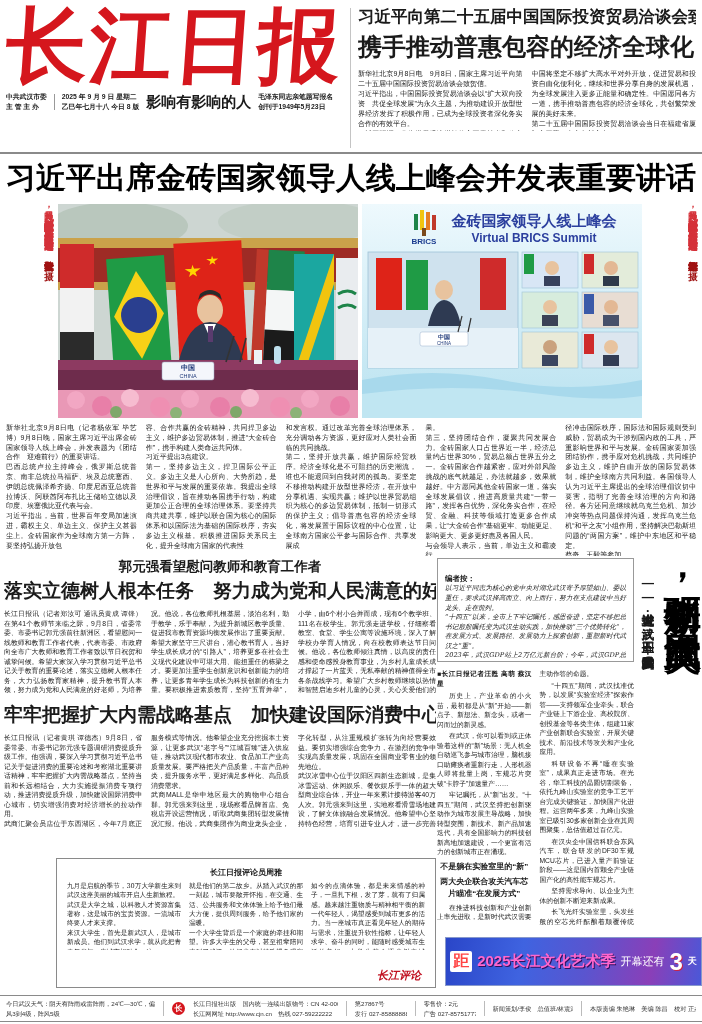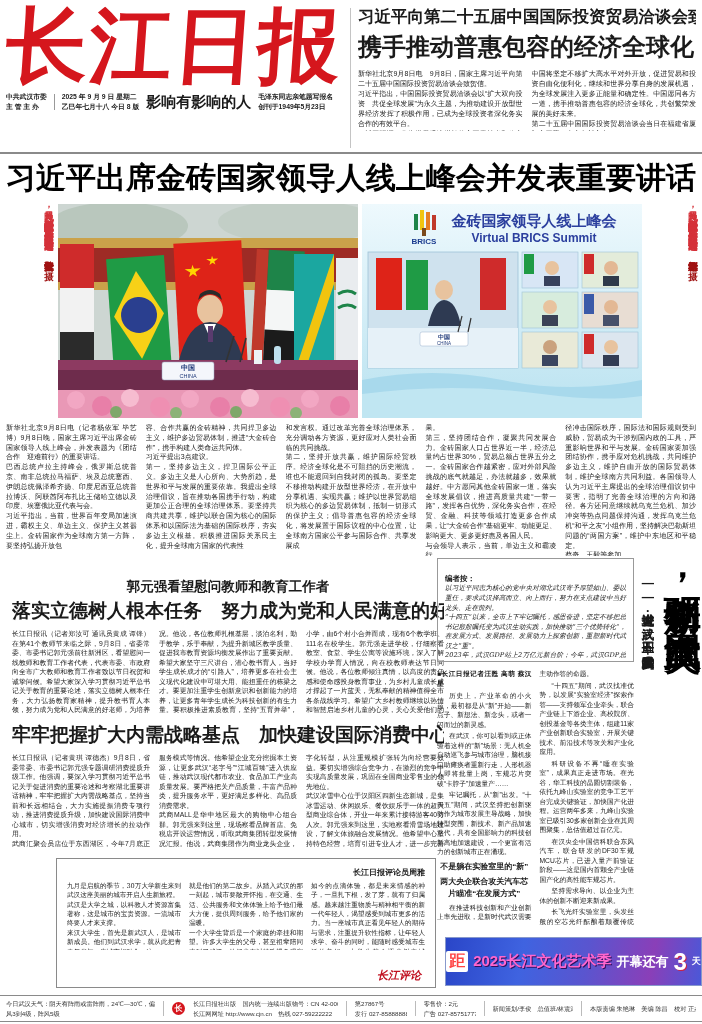--- a/index.html
+++ b/index.html
@@ -31,34 +31,34 @@
   .cap-left{left:2px;width:54px;}
   .cap-right{left:646px;width:54px;}
   .cap .credit{color:#a01212;}
   .photo{position:absolute;top:204px;height:214px;overflow:hidden;}
   .photo1{left:58px;width:300px;}
   .photo2{left:362px;width:280px;}
   
   .brics-body{position:absolute;left:6px;top:423px;width:690px;height:133px;display:flex;gap:9px;}
   .b-col{flex:1;font-size:7px;line-height:1.4;text-align:justify;overflow:hidden;white-space:pre-line;}
   
-  .art{position:absolute;left:12px;width:432px;overflow:hidden;margin-top:20px;}
+  .art{position:absolute;left:4px;width:432px;overflow:hidden;}
   .art2{top:558px;height:140px;}
   .art3{top:700px;height:156px;}
   .a-kicker{font-size:13.5px;font-weight:bold;text-align:center;white-space:nowrap;}
   .a-headline{font-size:19px;font-weight:900;text-align:center;white-space:nowrap;margin-top:2px;}
   .a-cols{display:flex;gap:9px;margin-top:5px;}
   .a-col{flex:1;font-size:6.8px;line-height:1.4;text-align:justify;overflow:hidden;white-space:pre-line;}
   .art2 .a-col{height:86px;}
   .art3 .a-col{height:96px;}
   
   .commentary{position:absolute;left:56px;top:858px;width:380px;height:130px;
               border:1px solid #8a8a8a;box-sizing:border-box;padding:6px 10px;overflow:hidden;}
   .c-title{font-size:23px;font-weight:900;text-align:center;white-space:nowrap;}
-  .c-byline{font-size:8px;font-weight:bold;text-align:right;margin-top:2px;}
+  .c-byline{font-size:8px;font-weight:bold;text-align:center;margin-top:2px;}
   .c-cols{display:flex;gap:8px;margin-top:4px;}
   .c-col{flex:1;font-family:"DejaVu Serif",serif;font-size:6.6px;
          line-height:1.42;text-align:justify;height:68px;overflow:hidden;white-space:pre-line;}
   .c-sign{position:absolute;right:14px;bottom:4px;color:#c01020;font-size:11px;font-weight:900;
           font-family:"DejaVu Serif",serif;font-style:italic;}
   
   .ed-note{position:absolute;left:437px;top:558px;width:197px;height:104px;border:1px solid #999;
            box-sizing:border-box;padding:5px 7px;font-family:"DejaVu Serif",serif;font-style:italic;
            font-size:6.6px;line-height:1.45;text-align:justify;overflow:hidden;white-space:pre-line;}
   .ed-note b{font-style:normal;font-family:"Liberation Sans",sans-serif;font-size:7.5px;}
@@ -70,21 +70,21 @@
   .v-sub{position:absolute;left:634px;top:576px;width:20px;height:340px;font-size:12.5px;
          font-weight:bold;line-height:1.1;overflow:hidden;}
   .v-head{position:absolute;left:656px;top:568px;width:46px;height:352px;font-size:37px;
           font-weight:900;line-height:1.1;color:#000;overflow:hidden;}
   
   .banner{position:absolute;left:445px;top:937px;width:257px;height:49px;border:1px solid #8899cc;
           box-sizing:border-box;display:flex;align-items:center;justify-content:center;gap:5px;
           background:linear-gradient(100deg,#2a46c8 0%,#3f63e0 30%,#5a55cf 55%,#8a3fb8 80%,#4a58d8 100%);}
   .bn-prefix{color:#ff4444;background:#ffffff;font-weight:900;font-size:16px;padding:0 3px;border-radius:2px;}
   .bn-title{color:#ff66cc;font-weight:900;font-size:15px;white-space:nowrap;text-shadow:1px 1px 0 #301060;text-align:center;}
-  .bn-label{color:#ffffff;font-size:13px;font-weight:bold;}
+  .bn-label{color:#ffffff;font-size:11px;font-weight:normal;}
   .bn-days{color:#ffffff;font-size:24px;font-weight:900;text-shadow:1px 1px 0 #cc2244;}
   .bn-unit{color:#ffffff;font-size:9px;font-weight:bold;}
   
   .footer{position:absolute;left:0;top:995px;width:702px;height:27px;border-top:1px solid #8a8a8a;
           border-bottom:1px solid #8a8a8a;display:flex;align-items:center;gap:8px;padding:0 6px;
           box-sizing:border-box;font-size:6.2px;color:#333;line-height:1.5;}
   .f-grp{white-space:nowrap;overflow:hidden;}
   .fsep{width:1px;height:15px;background:#bbb;flex:none;}
   .f-logo{width:13px;height:13px;border-radius:50%;background:#d5161d;color:#fff;font-size:8px;
           font-weight:900;display:flex;align-items:center;justify-content:center;flex:none;}

